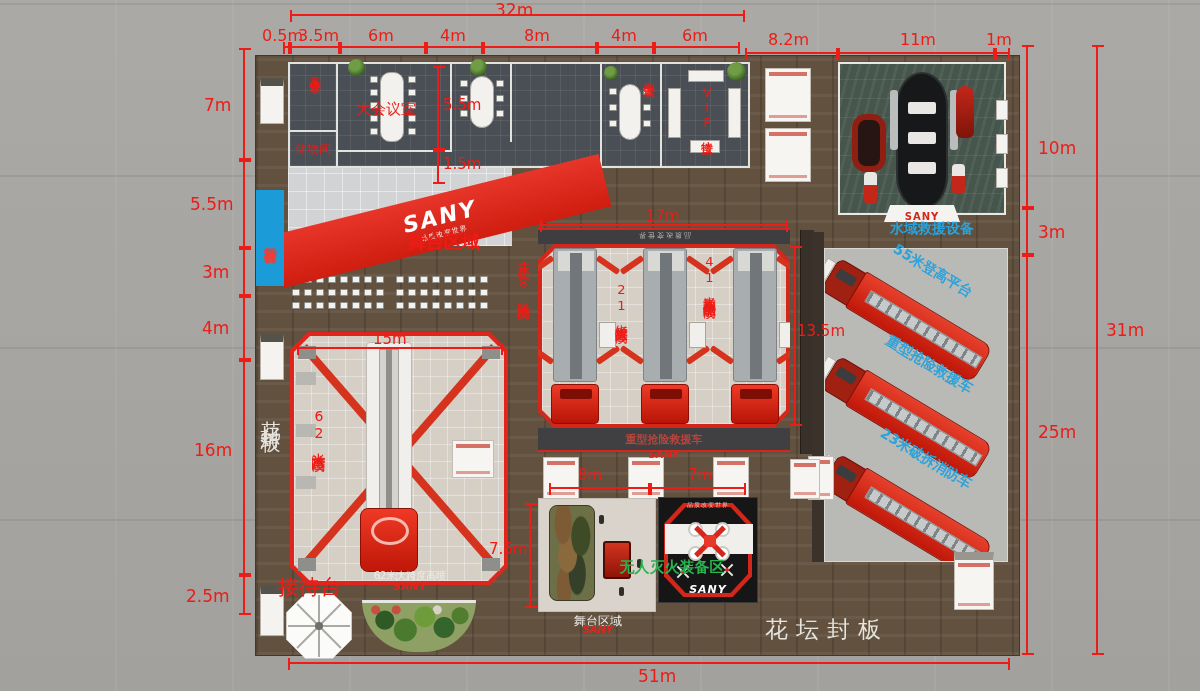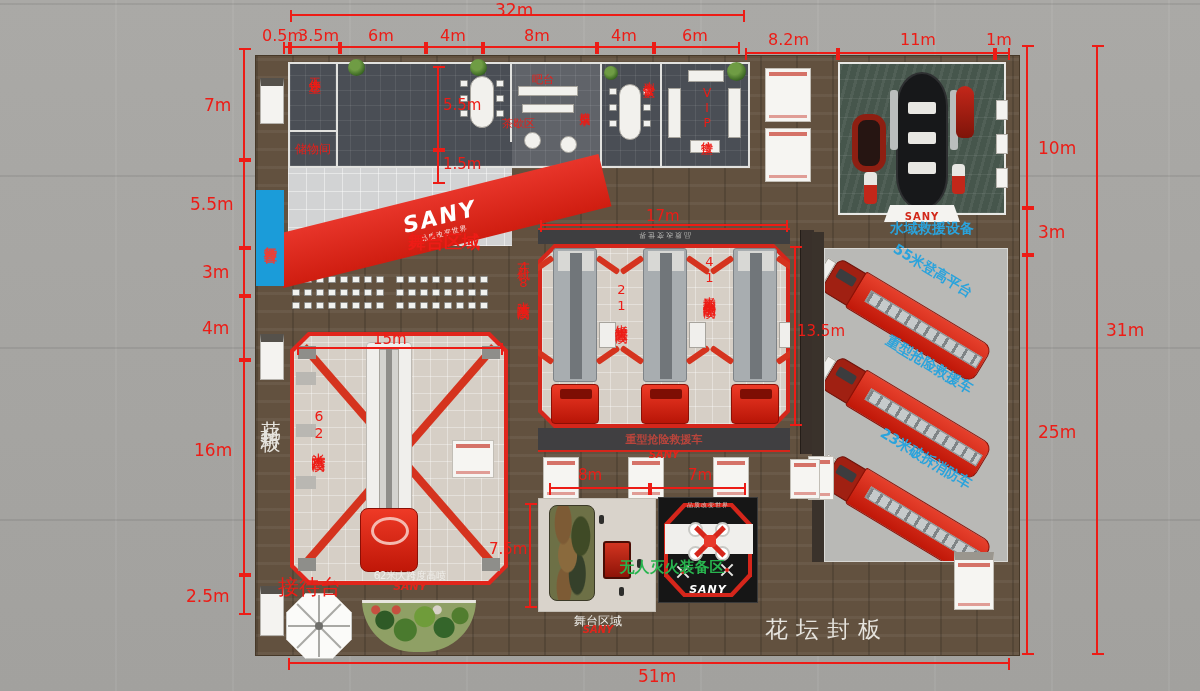--- a/index.html
+++ b/index.html
@@ -59,44 +59,53 @@
   <div class="abs rooms" style="left:288px;top:62px;width:462px;height:106px;"></div>
 
   <div class="abs" style="left:290px;top:64px;width:48px;height:68px;border-right:2px solid #e2e2df;border-bottom:2px solid #e2e2df;">
     <div class="rl v" style="left:16px;top:4px;font-size:12px;">工作休息室</div>
   </div>
 
   <div class="abs" style="left:290px;top:132px;width:48px;height:34px;border-right:2px solid #e2e2df;">
     <div class="rl" style="left:5px;top:9px;font-size:12px;">储物间</div>
   </div>
 
+  <div class="abs" style="left:338px;top:64px;width:114px;height:88px;border-right:2px solid #e2e2df;border-bottom:2px solid #e2e2df;">
+    <div class="abs" style="left:42px;top:8px;width:24px;height:70px;background:#f2f1ed;border:1px solid #a7a49d;border-radius:10px;"></div>
+    <div class="abs" style="left:32px;top:12px;">
+        <div class="chair" style="left: 0px; top: 0px; width: 8px; height: 7px;"></div>
+        <div class="chair" style="left: 0px; top: 13px; width: 8px; height: 7px;"></div>
+        <div class="chair" style="left: 0px; top: 26px; width: 8px; height: 7px;"></div>
+        <div class="chair" style="left: 0px; top: 39px; width: 8px; height: 7px;"></div>
+        <div class="chair" style="left: 0px; top: 52px; width: 8px; height: 7px;"></div>
+      </div>
+    <div class="abs" style="left:70px;top:12px;">
+        <div class="chair" style="left: 0px; top: 0px; width: 8px; height: 7px;"></div>
+        <div class="chair" style="left: 0px; top: 13px; width: 8px; height: 7px;"></div>
+        <div class="chair" style="left: 0px; top: 26px; width: 8px; height: 7px;"></div>
+        <div class="chair" style="left: 0px; top: 39px; width: 8px; height: 7px;"></div>
+        <div class="chair" style="left: 0px; top: 52px; width: 8px; height: 7px;"></div>
+      </div>
+    <div class="rl" style="left:18px;top:36px;font-size:15px;">大会议室</div>
+  </div>
 
   <div class="abs" style="left:452px;top:64px;width:60px;height:78px;border-right:2px solid #e2e2df;">
     <div class="abs" style="left:18px;top:12px;width:24px;height:52px;background:#f2f1ed;border:1px solid #a7a49d;border-radius:12px;"></div>
     <div class="abs" style="left:8px;top:16px;">
         <div class="chair" style="left: 0px; top: 0px; width: 8px; height: 7px;"></div>
         <div class="chair" style="left: 0px; top: 15px; width: 8px; height: 7px;"></div>
         <div class="chair" style="left: 0px; top: 30px; width: 8px; height: 7px;"></div>
       </div>
     <div class="abs" style="left:44px;top:16px;">
         <div class="chair" style="left: 0px; top: 0px; width: 8px; height: 7px;"></div>
         <div class="chair" style="left: 0px; top: 15px; width: 8px; height: 7px;"></div>
         <div class="chair" style="left: 0px; top: 30px; width: 8px; height: 7px;"></div>
       </div>
   </div>
 
-  <div class="abs" style="left:512px;top:64px;width:88px;height:102px;background:rgba(255,255,255,.12);">
-    <div class="abs" style="left:6px;top:22px;width:60px;height:10px;background:#f2f1ed;border:1px solid #a7a49d;"></div>
-    <div class="abs" style="left:10px;top:40px;width:52px;height:9px;background:#f2f1ed;border:1px solid #a7a49d;"></div>
-    <div class="rl" style="left:20px;top:8px;font-size:11px;">吧台</div>
-    <div class="rl" style="left:-10px;top:52px;font-size:11px;">茶歇区</div>
-    <div class="rl v" style="left:64px;top:40px;font-size:11px;">模型展示</div>
-    <div class="abs" style="left:12px;top:68px;width:17px;height:17px;border-radius:50%;background:#f2f1ed;border:1px solid #a7a49d;"></div>
-    <div class="abs" style="left:48px;top:72px;width:17px;height:17px;border-radius:50%;background:#f2f1ed;border:1px solid #a7a49d;"></div>
-  </div>
 
   <div class="abs" style="left:600px;top:64px;width:62px;height:102px;border-left:2px solid #e2e2df;border-right:2px solid #e2e2df;">
     <div class="abs" style="left:17px;top:20px;width:22px;height:56px;background:#f2f1ed;border:1px solid #a7a49d;border-radius:11px;"></div>
     <div class="abs" style="left:7px;top:24px;">
         <div class="chair" style="left: 0px; top: 0px; width: 8px; height: 7px;"></div>
         <div class="chair" style="left: 0px; top: 16px; width: 8px; height: 7px;"></div>
         <div class="chair" style="left: 0px; top: 32px; width: 8px; height: 7px;"></div>
       </div>
     <div class="abs" style="left:41px;top:24px;">
         <div class="chair" style="left: 0px; top: 0px; width: 8px; height: 7px;"></div>

